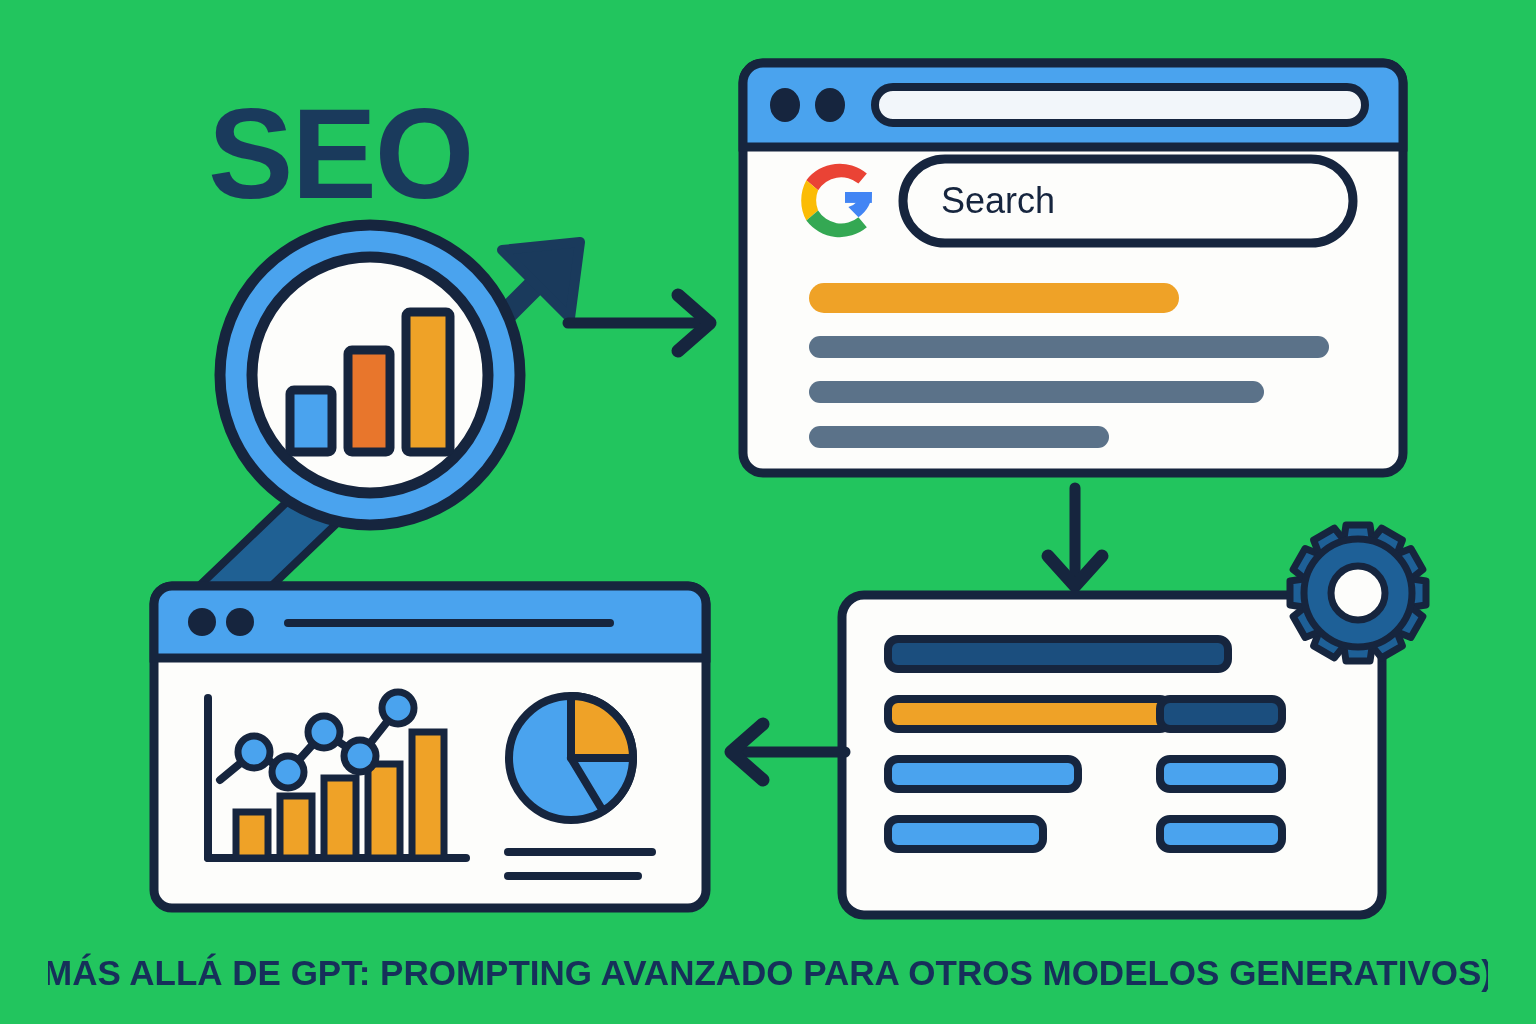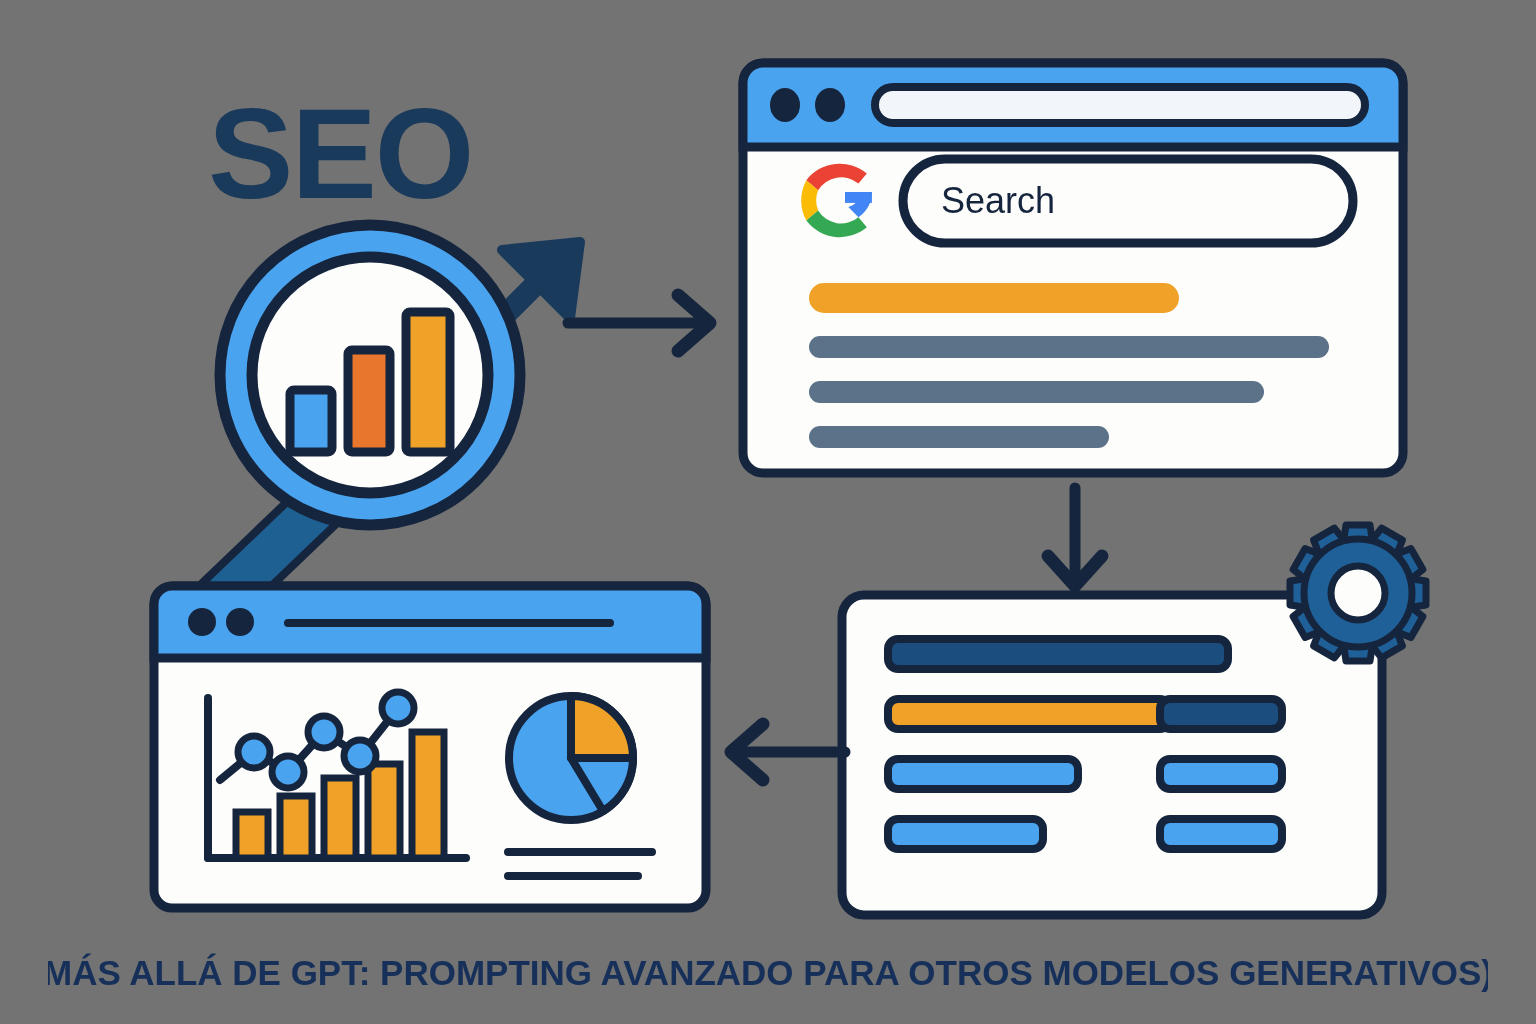--- a/index.html
+++ b/index.html
@@ -10,21 +10,21 @@
   body {
     width: 1536px;
     height: 1024px;
     font-family: "Liberation Sans", sans-serif;
     overflow: hidden;
   }
   #stage {
     position: relative;
     width: 1536px;
     height: 1024px;
-    background: #737373;
+    background: #22c55e;
   }
   #stage > svg {
     position: absolute;
     top: 0;
     left: 0;
   }
   .seo-word {
     font-family: "Liberation Sans", sans-serif;
     font-weight: bold;
     font-size: 128px;

